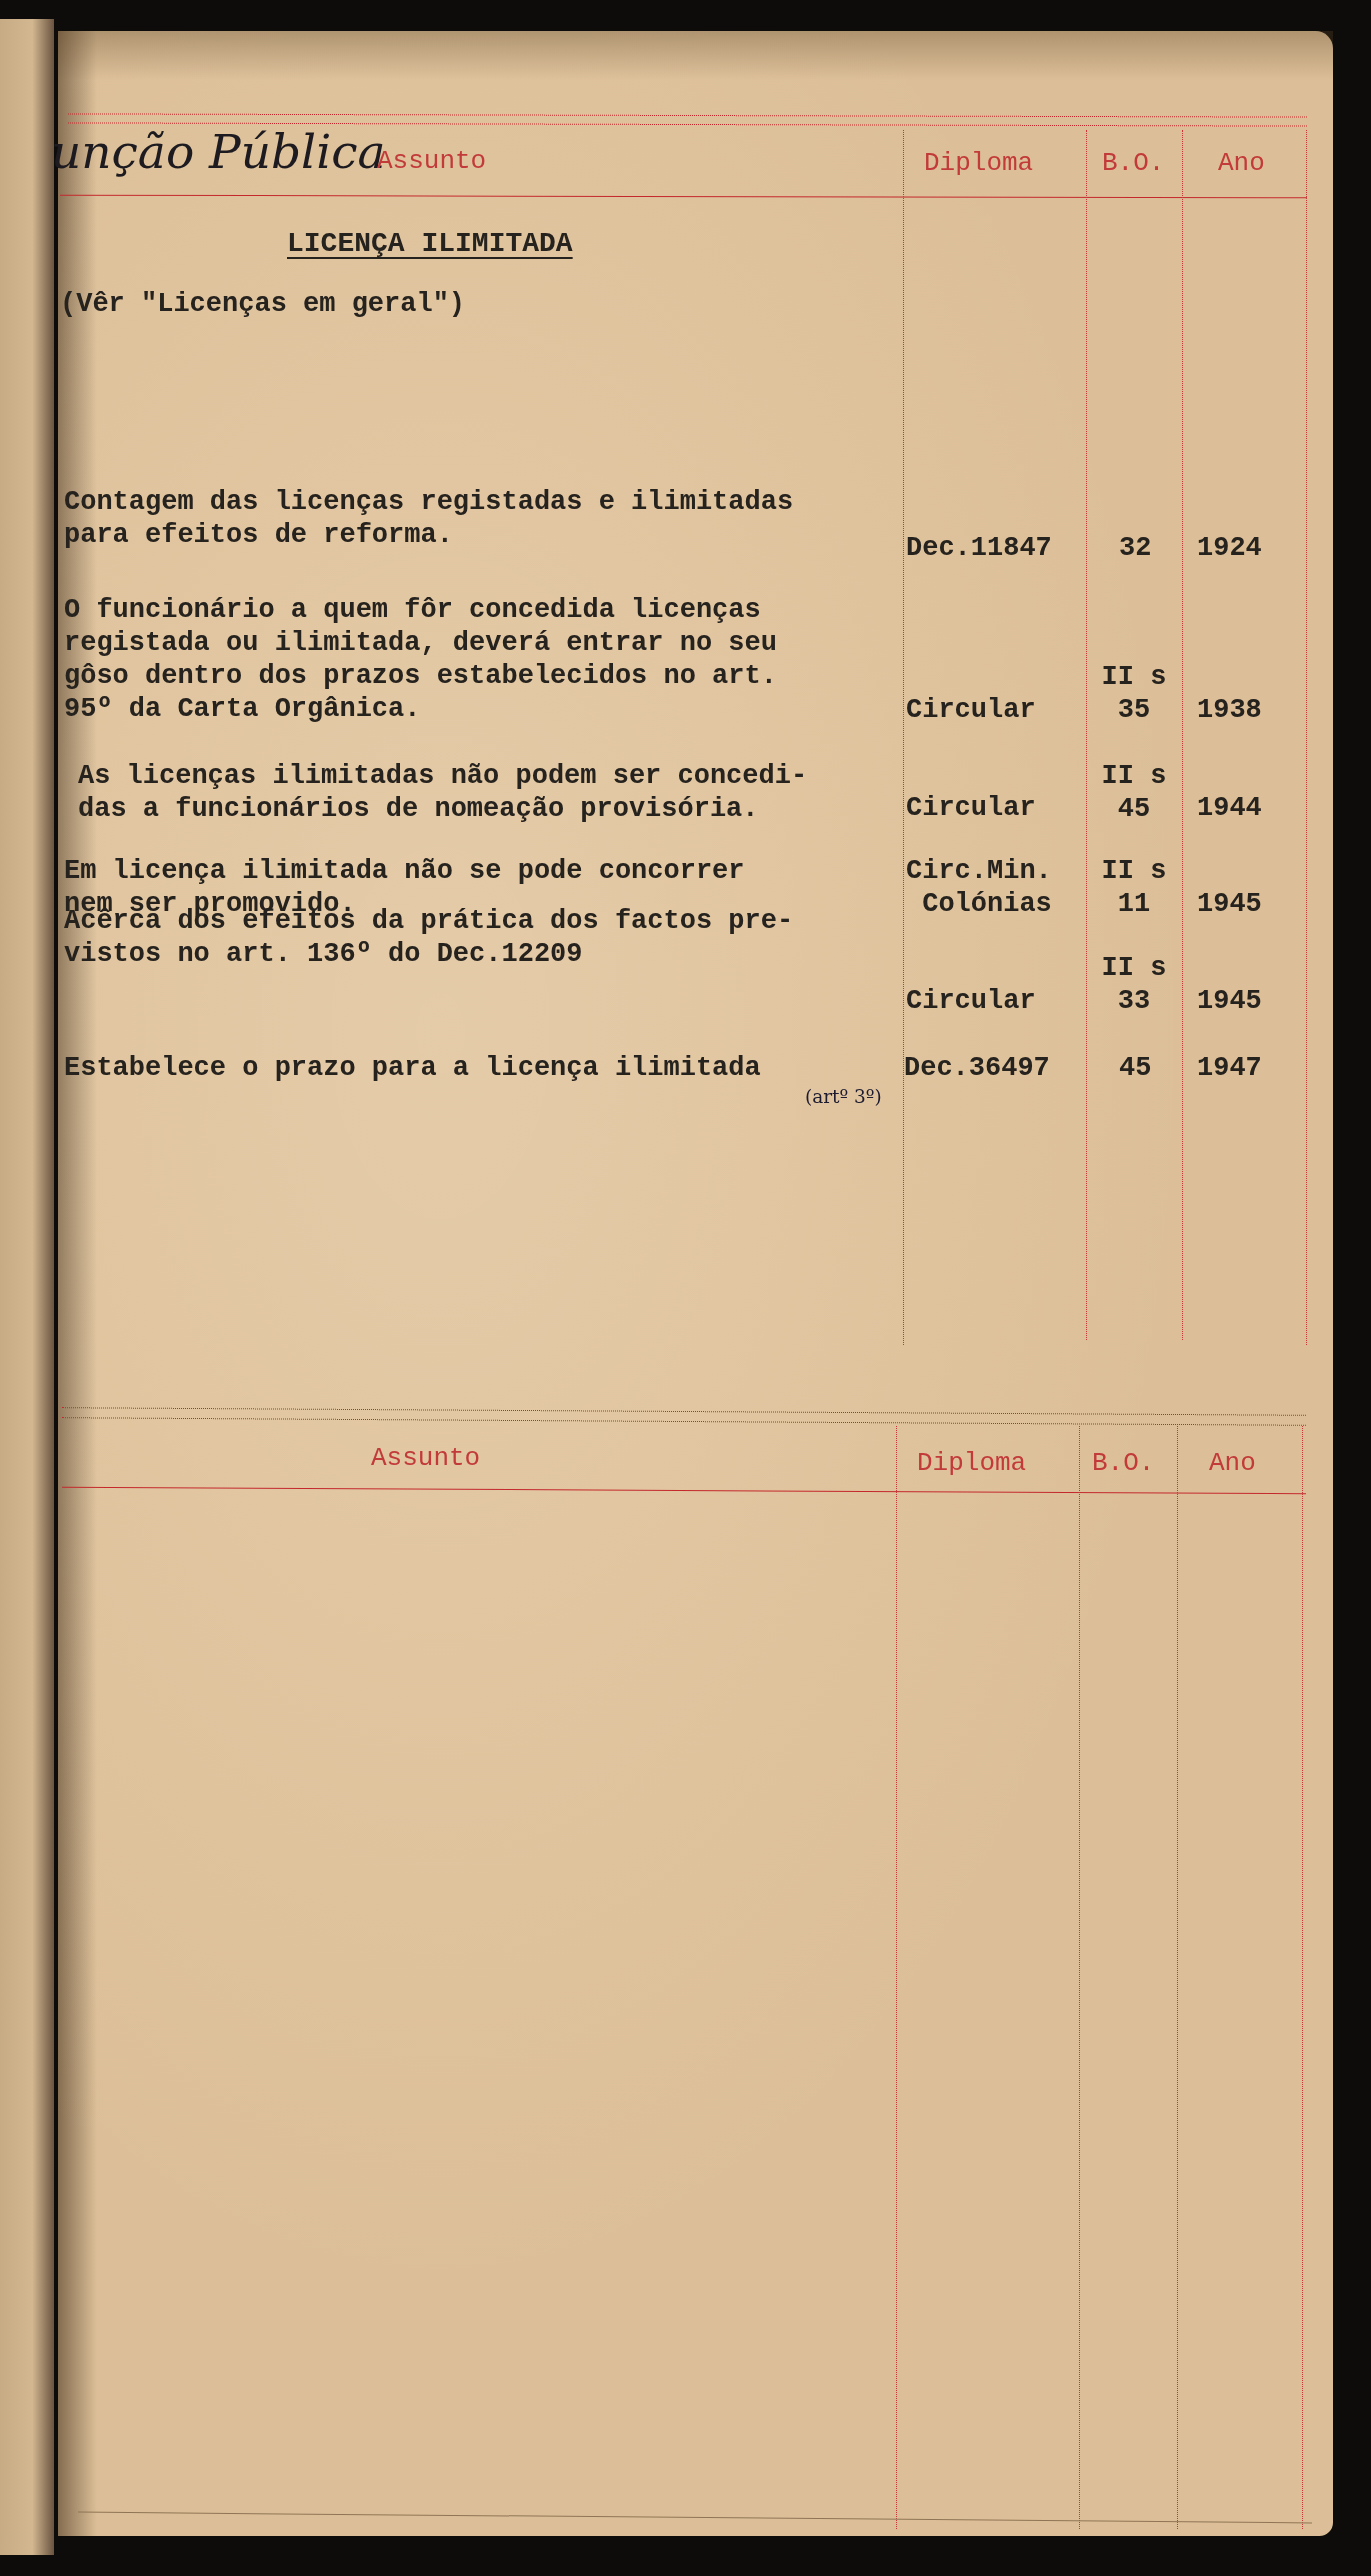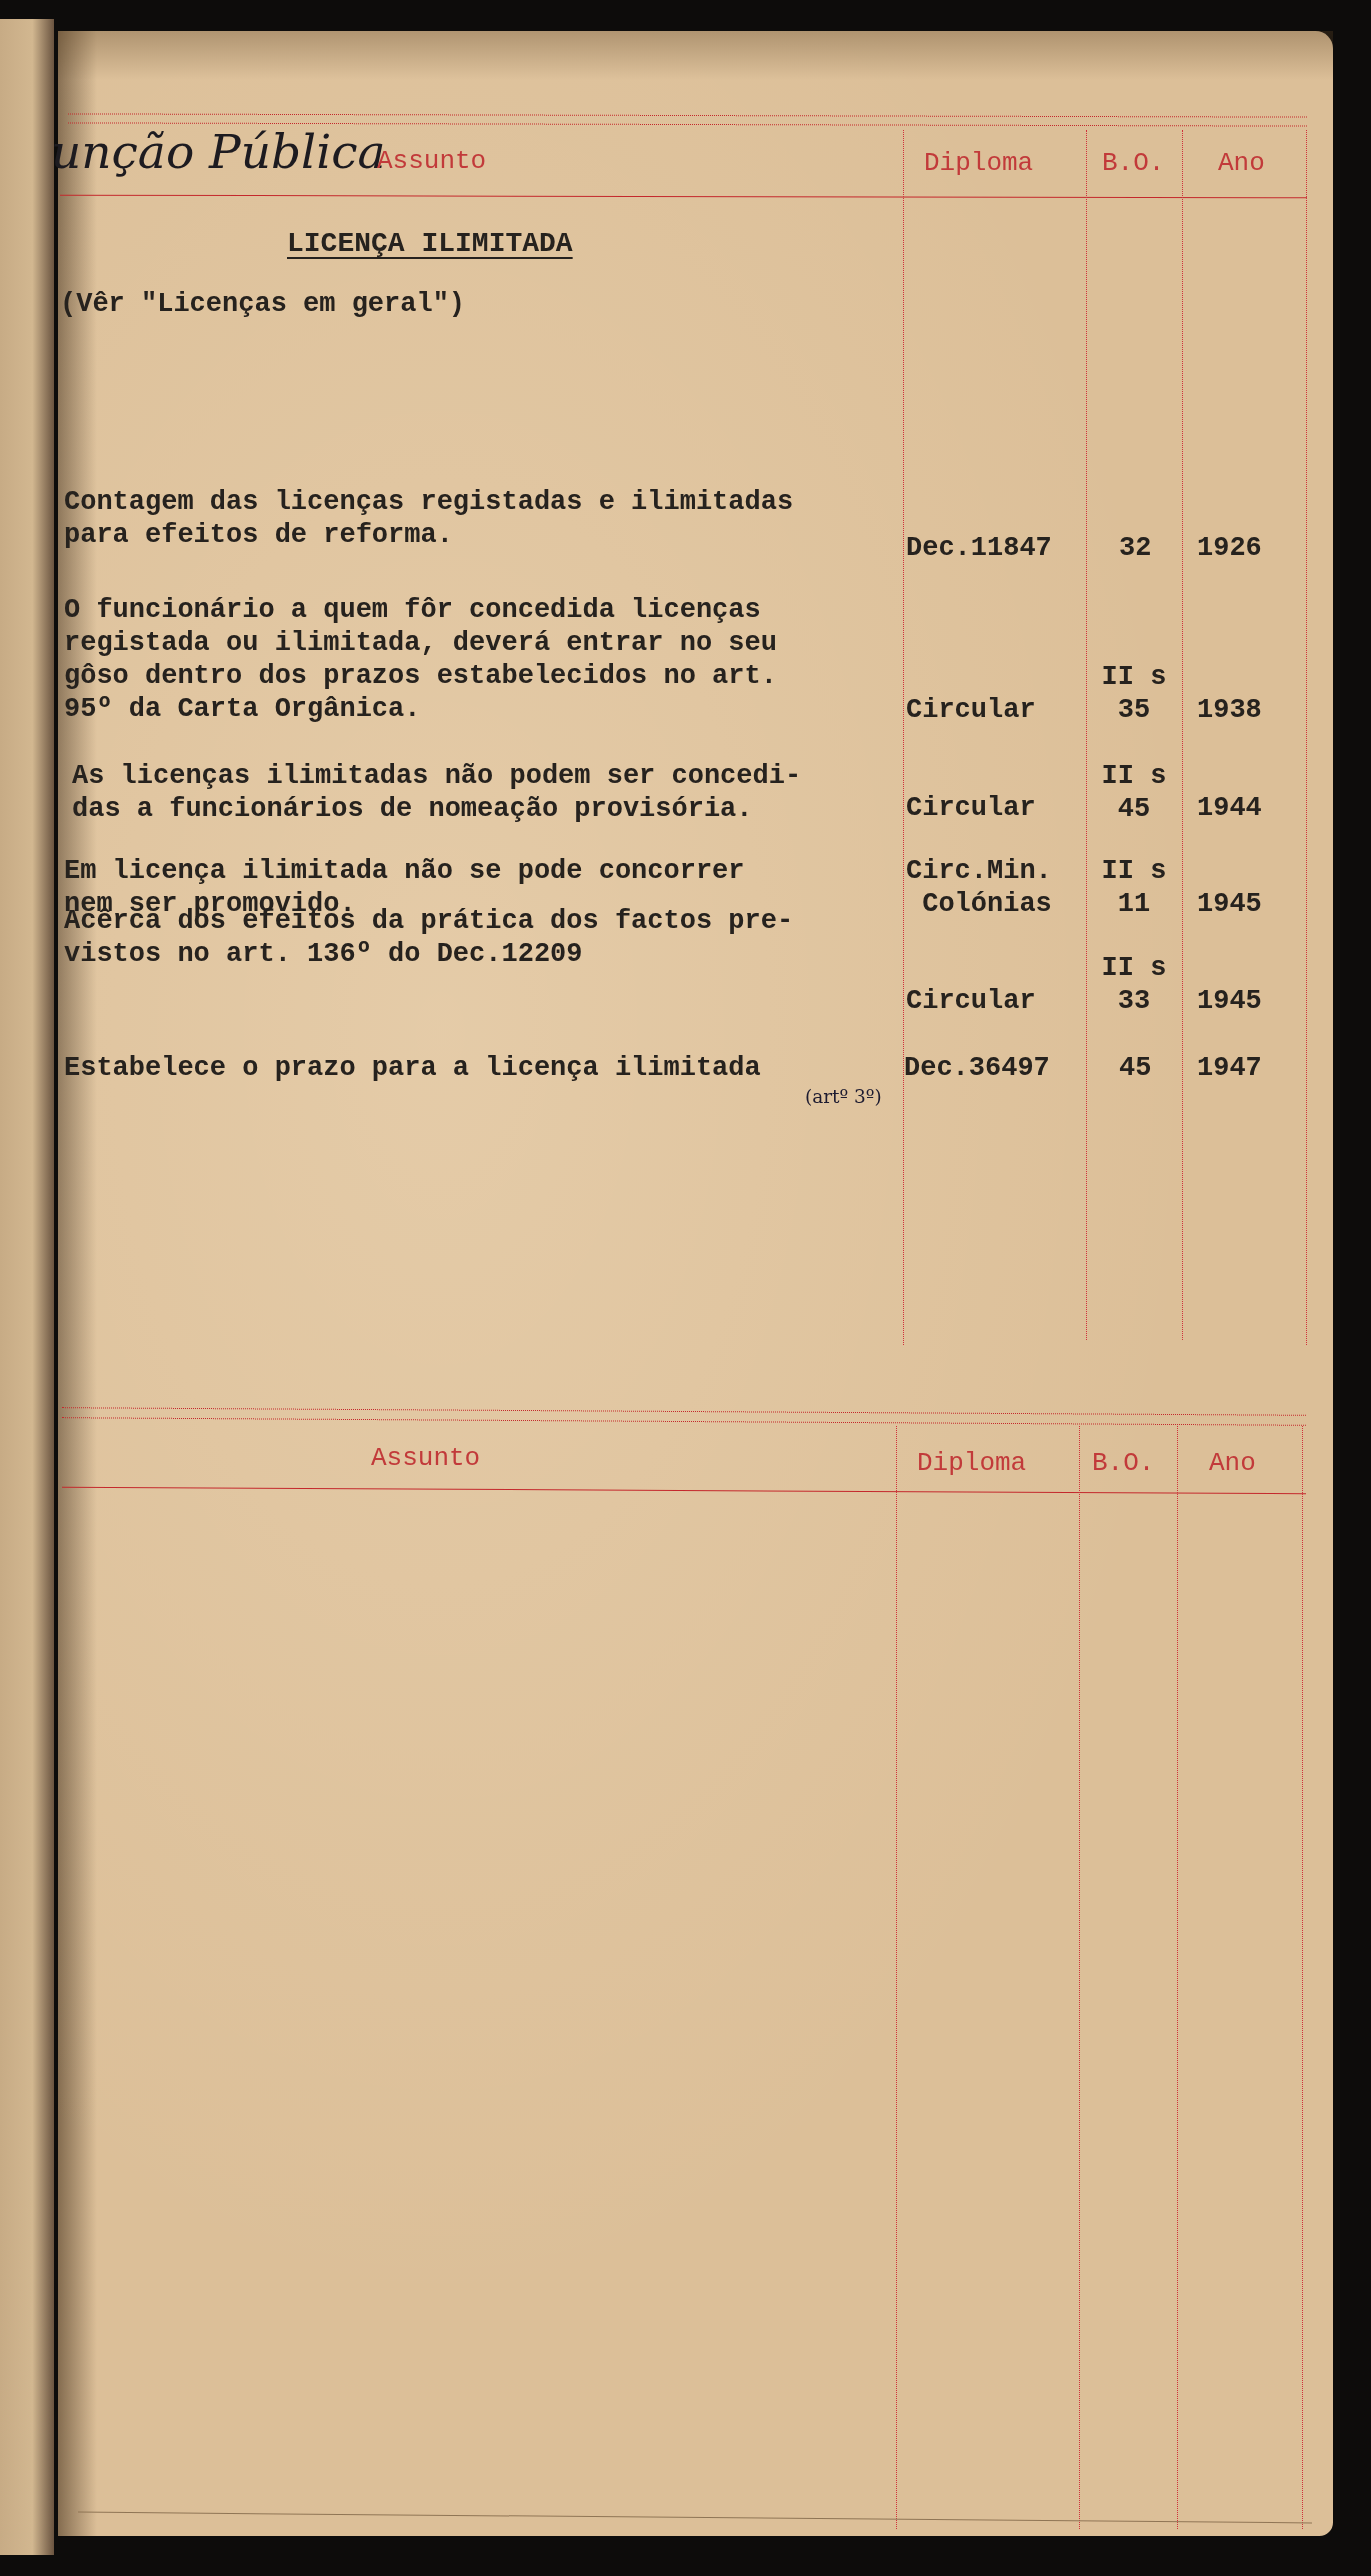--- a/index.html
+++ b/index.html
@@ -85,36 +85,36 @@
   <div class="hdr" style="left:1218px; top:148px;">Ano</div>
 
   <div class="title" style="left:287px; top:228px;">LICENÇA ILIMITADA</div>
   <div class="typed" style="left:60px; top:288px;">(Vêr "Licenças em geral")</div>
 
   <div>
     <div class="typed" style="left:64px; top:486px;font-family:Liberation Mono, monospace;">Contagem das licenças registadas e ilimitadas
 para efeitos de reforma.</div>
     <div class="cell" style="left:906px; top:532px;">Dec.11847</div>
     <div class="cell" style="left:1119px; top:532px;">32</div>
-    <div class="cell" style="left:1197px; top:532px;">1926</div>
+    <div class="cell" style="left:1197px; top:532px;">1924</div>
   </div>
 
   <div>
     <div class="typed" style="left:64px; top:594px;">O funcionário a quem fôr concedida licenças
 registada ou ilimitada, deverá entrar no seu
 gôso dentro dos prazos estabelecidos no art.
 95º da Carta Orgânica.</div>
     <div class="cell" style="left:906px; top:694px;">Circular</div>
     <div class="cell" style="left:1100px; top:661px; text-align:center; width:68px;">II s
 35</div>
     <div class="cell" style="left:1197px; top:694px;">1938</div>
   </div>
 
   <div>
-    <div class="typed" style="left:72px; top:760px;">As licenças ilimitadas não podem ser concedi-
+    <div class="typed" style="left:78px; top:760px;">As licenças ilimitadas não podem ser concedi-
 das a funcionários de nomeação provisória.</div>
     <div class="cell" style="left:906px; top:792px;">Circular</div>
     <div class="cell" style="left:1100px; top:760px; text-align:center; width:68px;">II s
 45</div>
     <div class="cell" style="left:1197px; top:792px;">1944</div>
   </div>
 
   <div>
     <div class="typed" style="left:64px; top:855px;">Em licença ilimitada não se pode concorrer
 nem ser promovido.</div>

